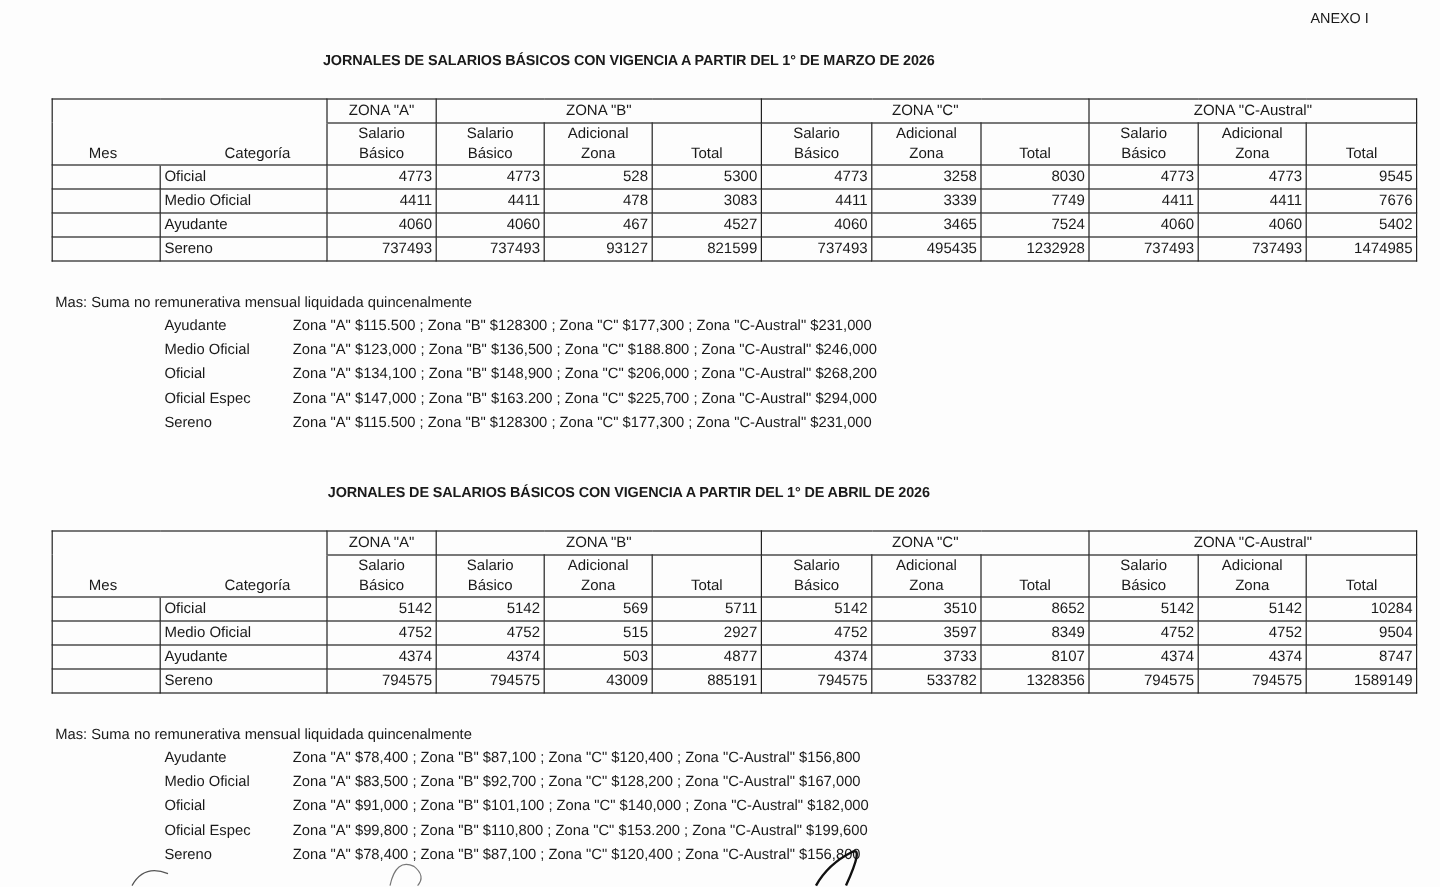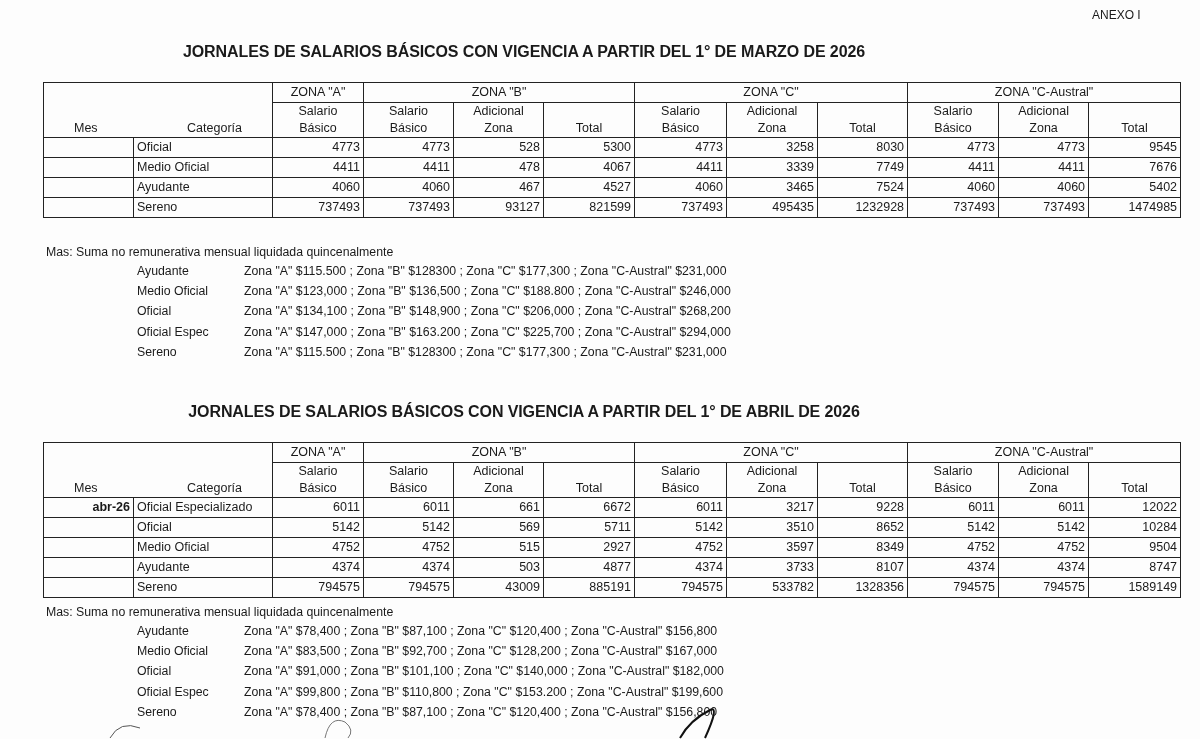--- a/index.html
+++ b/index.html
@@ -1,20 +1,20 @@
 <!DOCTYPE html>
 <html><head>
 <meta charset="utf-8">
 <style>
   html, body { margin:0; padding:0; background:#fdfdfd; }
   body { width:1200px; height:739px; overflow:hidden; position:relative;
          font-family:"Liberation Sans", sans-serif; color:#1a1a1a; }
   .annex { position:absolute; top:8px; left:1092px; font-size:12px; }
   .title { position:absolute; left:0; width:1048px; text-align:center;
-           font-size:16px; font-weight:bold; letter-spacing:-0.1px; }
+           font-size:12px; font-weight:bold; letter-spacing:-0.1px; }
   table.sal { position:absolute; left:43px; border-collapse:collapse;
               font-size:12.5px; table-layout:fixed; width:1137px; }
   table.sal td, table.sal th { border:1px solid #222; padding:0 3px; font-weight:normal;
               height:19px; line-height:19px; white-space:nowrap; }
   table.sal th { text-align:center; }
   table.sal td.num { text-align:right; }
   table.sal td.mes { text-align:right; font-weight:bold; }
   table.sal td.cat { text-align:left; }
   th.h2 { line-height:17px !important; height:17px !important; }
   th.h3 { vertical-align:bottom; line-height:17px !important; }
@@ -89,21 +89,21 @@
         <td class="num">4773</td>
         <td class="num">4773</td>
         <td class="num">9545</td>
       </tr>
       <tr>
         <td class="mes"></td>
         <td class="cat">Medio Oficial</td>
         <td class="num">4411</td>
         <td class="num">4411</td>
         <td class="num">478</td>
-        <td class="num">4067</td>
+        <td class="num">3083</td>
         <td class="num">4411</td>
         <td class="num">3339</td>
         <td class="num">7749</td>
         <td class="num">4411</td>
         <td class="num">4411</td>
         <td class="num">7676</td>
       </tr>
       <tr>
         <td class="mes"></td>
         <td class="cat">Ayudante</td>
@@ -195,34 +195,20 @@
     <th class="h3"><span>Salario</span><br><span>Básico</span></th>
     <th class="h3"><span>Adicional</span><br><span>Zona</span></th>
     <th class="h3">Total</th>
     <th class="h3"><span>Salario</span><br><span>Básico</span></th>
     <th class="h3"><span>Adicional</span><br><span>Zona</span></th>
     <th class="h3">Total</th>
   </tr>
   </tbody>
     <tbody>
       <tr>
-        <td class="mes">abr-26</td>
-        <td class="cat">Oficial Especializado</td>
-        <td class="num">6011</td>
-        <td class="num">6011</td>
-        <td class="num">661</td>
-        <td class="num">6672</td>
-        <td class="num">6011</td>
-        <td class="num">3217</td>
-        <td class="num">9228</td>
-        <td class="num">6011</td>
-        <td class="num">6011</td>
-        <td class="num">12022</td>
-      </tr>
-      <tr>
         <td class="mes"></td>
         <td class="cat">Oficial</td>
         <td class="num">5142</td>
         <td class="num">5142</td>
         <td class="num">569</td>
         <td class="num">5711</td>
         <td class="num">5142</td>
         <td class="num">3510</td>
         <td class="num">8652</td>
         <td class="num">5142</td>

